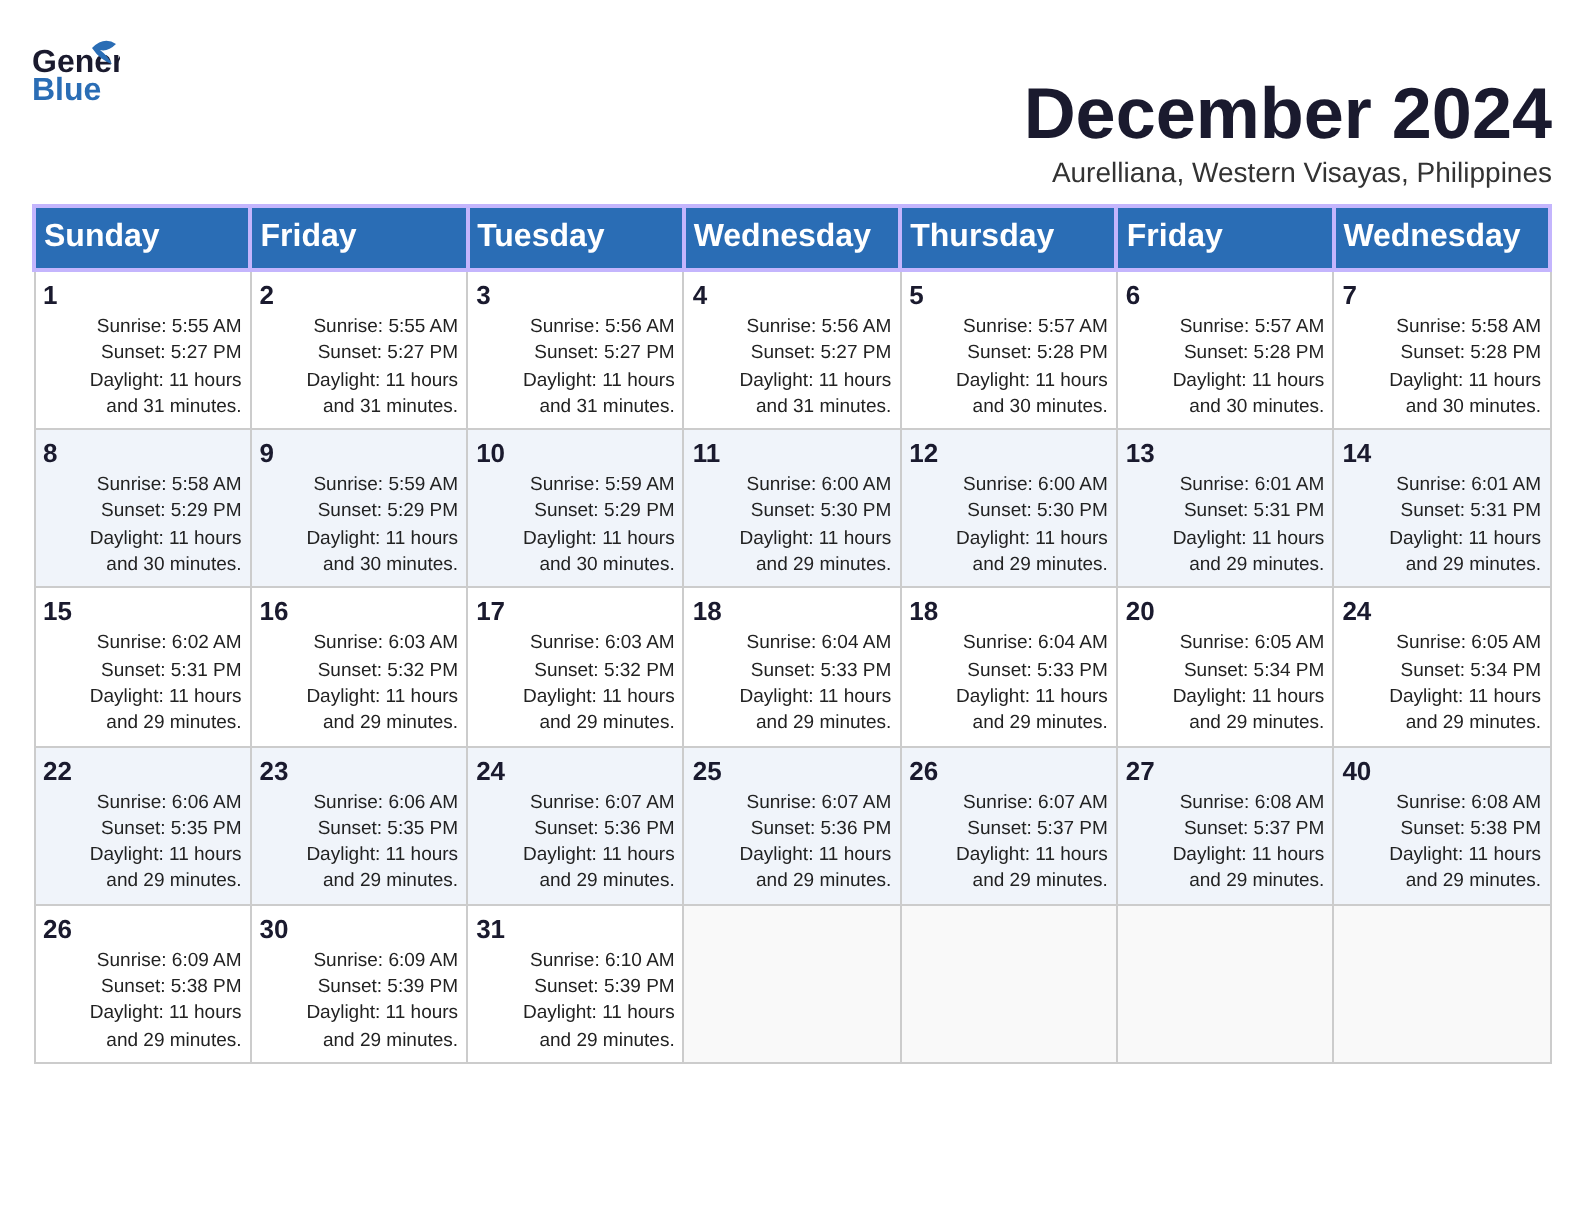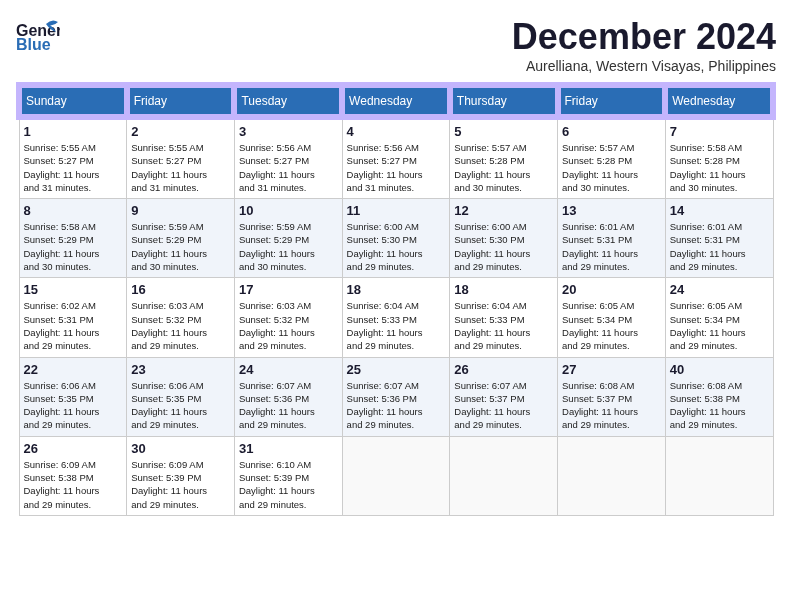--- a/index.html
+++ b/index.html
@@ -26,38 +26,39 @@
       align-items: center;
       gap: 4px;
     }
     .title-area {
       text-align: right;
     }
     .calendar-title {
       font-size: 36px;
       font-weight: bold;
       color: #1a1a2e;
+      margin-top: 20px;
     }
     .calendar-subtitle {
       font-size: 14px;
       color: #333;
     }
     table {
       width: 100%;
       border-collapse: collapse;
       font-size: 10.5px;
     }
     thead tr th {
       background: #2a6db5;
       color: #fff;
       padding: 6px 4px;
       text-align: left;
-      font-size: 12px;
-      font-weight: normal;
-      border: 6px solid #c4b5fd;
+      font-size: 16px;
+      font-weight: bold;
+      border: 2px solid #c4b5fd;
     }
     tbody tr td {
       border: 1px solid #ccc;
       padding: 4px 4px;
       vertical-align: top;
       width: 14.28%;
       min-height: 70px;
       background: #fff;
     }
     tbody tr:nth-child(even) td {
@@ -67,20 +68,21 @@
       font-size: 13px;
       font-weight: bold;
       color: #1a1a2e;
       display: block;
       margin-bottom: 2px;
     }
     .day-detail {
       font-size: 9.5px;
       color: #222;
       line-height: 1.4;
+      text-align: right;
     }
     .empty-cell {
       background: #f9f9f9;
     }
   </style>
 </head>
 <body>
 
 <div class="header-area">
   <div class="logo">

